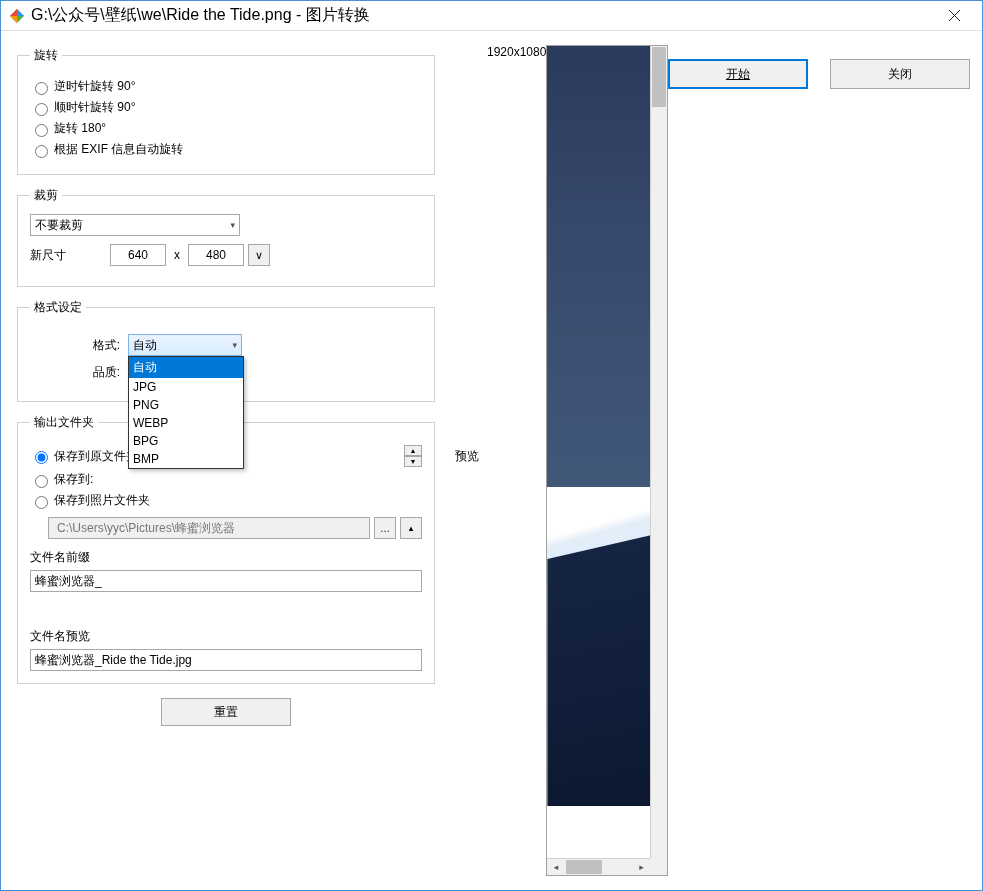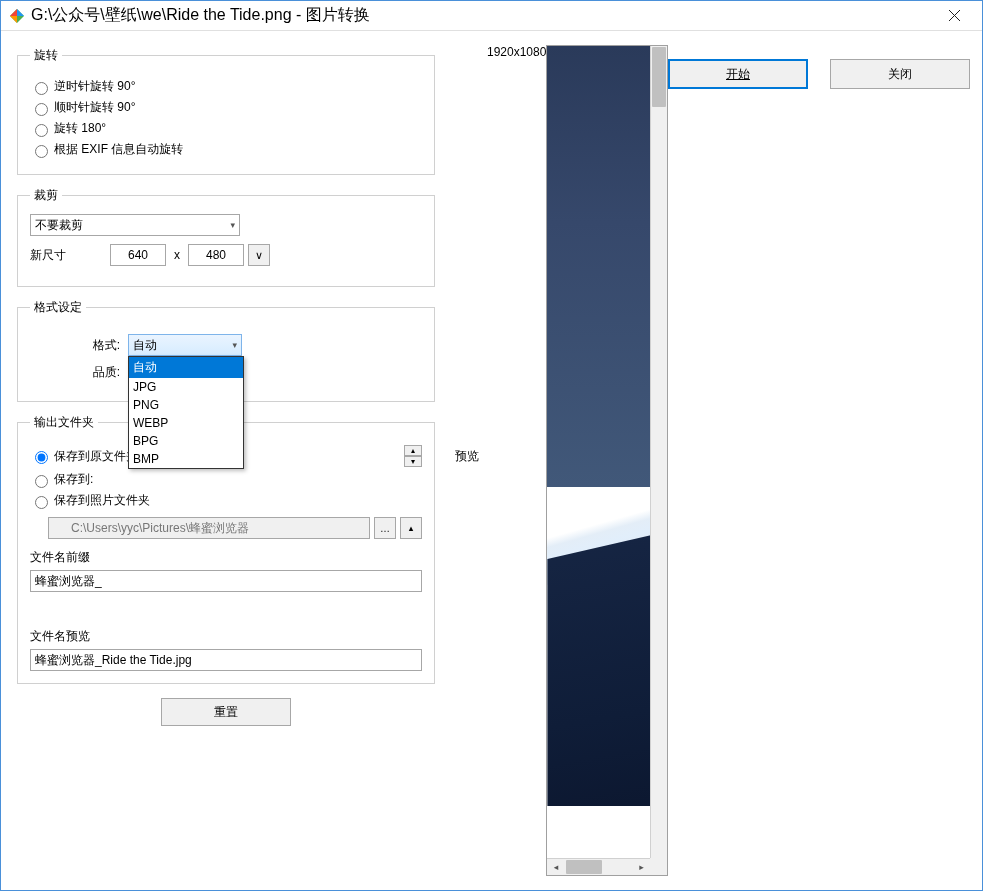--- a/index.html
+++ b/index.html
@@ -19,21 +19,21 @@
   .combo { height: 22px; border: 1px solid #a7a7a7; background: #fff; display: inline-flex; align-items: center; padding: 0 4px; font-size: 12px; position: relative; }
   .combo .chev { margin-left: auto; font-size: 9px; color: #555; }
   .combo.highlight { background: linear-gradient(#eaf4ff,#d6ecff); border-color: #7eb4ea; }
   .field-row { display: flex; align-items: center; margin: 8px 0; }
   .field-row label.lbl { width: 56px; text-align: right; margin-right: 8px; }
   .num-input { width: 56px; height: 22px; border: 1px solid #a7a7a7; text-align: center; background: #fff; font-size: 12px; }
   .small-btn { width: 22px; height: 22px; border: 1px solid #a7a7a7; background: #f0f0f0; display: inline-flex; align-items: center; justify-content: center; font-size: 11px; margin-left: 4px; cursor: pointer; }
   .dropdown-list { position: absolute; left: -1px; top: 21px; width: 116px; border: 1px solid #333; background: #fff; z-index: 10; box-shadow: 2px 2px 4px rgba(0,0,0,0.25); }
   .dropdown-list .item { padding: 2px 4px; font-size: 12px; }
   .dropdown-list .item.selected { background: #0078d7; color: #fff; }
-  .path-input { flex: 1; height: 22px; border: 1px solid #a7a7a7; background: #f0f0f0; color: #777; padding: 0 22px; font-size: 12px; display: flex; align-items: center; }
+  .path-input { flex: 1; height: 22px; border: 1px solid #a7a7a7; background: #f0f0f0; color: #777; padding: 0 8px; font-size: 12px; display: flex; align-items: center; }
   .dots-btn { width: 22px; height: 22px; border: 1px solid #a7a7a7; background: #f0f0f0; display:inline-flex; align-items:center; justify-content:center; margin-left:4px; font-size:10px; cursor:pointer;}
   .caret-btn { width: 22px; height: 22px; border: 1px solid #a7a7a7; background: #f0f0f0; display:inline-flex; align-items:center; justify-content:center; margin-left:4px; font-size:9px; cursor:pointer;}
   .text-input { width: 100%; height: 22px; border: 1px solid #a7a7a7; padding: 0 4px; font-size: 12px; }
   .block-label { margin: 10px 0 4px 0; }
   .reset-btn { width: 130px; height: 28px; border: 1px solid #a7a7a7; background: #f0f0f0; display:block; margin: 14px auto 0 auto; cursor:pointer; font-size:12px;}
   .preview-header { display:flex; align-items:center; margin-bottom: 8px; }
   .preview-label { margin-right: 8px; }
   .preview-line { flex:1; height:1px; background:#d0d0d0; }
   .dim-label { font-size:12px; margin-bottom:6px; }
   .preview-box { flex:1; border:1px solid #a0a0a0; position:relative; overflow:hidden; }

